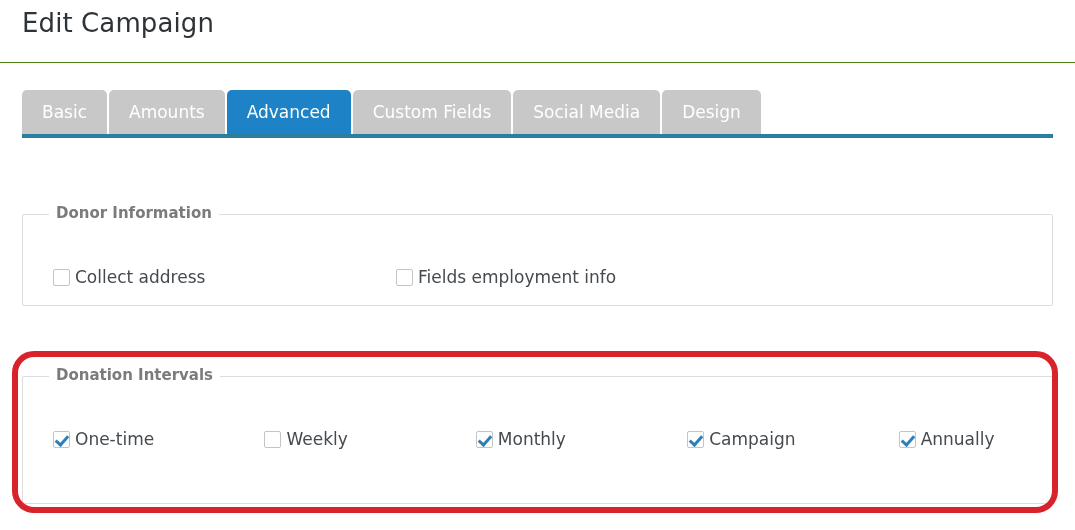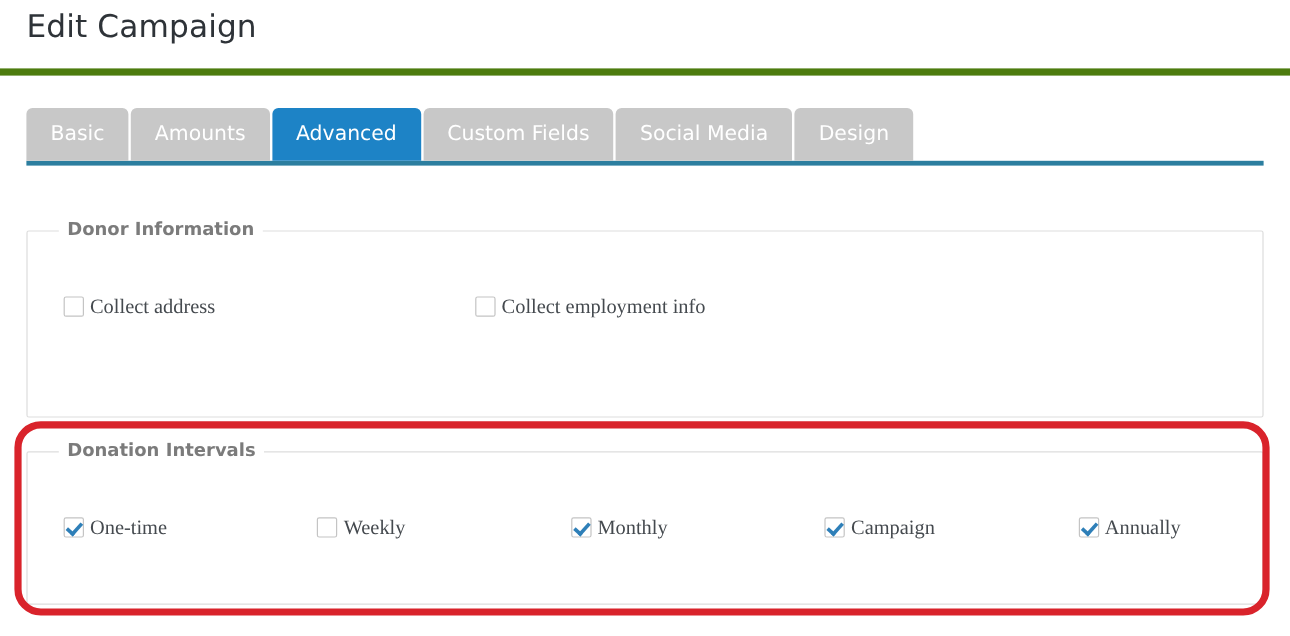--- a/index.html
+++ b/index.html
@@ -17,21 +17,21 @@
   }
 
   
   .page-header {
     position: absolute;
     left: 0;
     top: 0;
     width: 1075px;
     height: 63px;
     box-sizing: border-box;
-    border-bottom: 6px solid #4d7c0f;
+    border-bottom: 1px solid #4d7c0f;
     text-align: center;
   }
   .page-title {
     position: absolute;
     left: 22px;
     top: 8px;
     font-size: 26px;
     font-weight: 400;
     color: #2e3338;
     letter-spacing: 0.1px;
@@ -84,38 +84,37 @@
     left: 26px;
     background: #ffffff;
     padding: 0 7px;
     font-size: 15px;
     font-weight: bold;
     color: #7b7b7b;
     white-space: nowrap;
   }
   #donor-info-fieldset {
     left: 22px;
-    top: 192px;
+    top: 214px;
     width: 1031px;
-    height: 156px;
+    height: 92px;
   }
   #donation-intervals-fieldset {
     left: 22px;
     top: 376px;
     width: 1031px;
     height: 128px;
   }
 
   
   .checkbox-row {
     position: absolute;
     left: 0;
     right: 0;
     display: flex;
-    font-family: Liberation Serif, serif;
   }
   #donor-row  { top: 54px; }
   #interval-row { top: 54px; gap: 28px; }
 
   .checkbox-item {
     display: flex;
     align-items: center;
     cursor: pointer;
     user-select: none;
     padding-left: 30px;
@@ -184,21 +183,21 @@
 
 <div class="fieldset" id="donor-info-fieldset">
   <div class="fieldset-legend">Donor Information</div>
   <div class="checkbox-row" id="donor-row">
       <label class="checkbox-item">
         <span class="cbox"></span>
         <span class="cbox-label">Collect address</span>
       </label>
       <label class="checkbox-item">
         <span class="cbox"></span>
-        <span class="cbox-label">Collect employment info</span>
+        <span class="cbox-label">Fields employment info</span>
       </label>
     </div>
 </div>
 
 <div class="fieldset" id="donation-intervals-fieldset">
   <div class="fieldset-legend">Donation Intervals</div>
   <div class="checkbox-row" id="interval-row">
       <label class="checkbox-item">
         <span class="cbox checked"></span>
         <span class="cbox-label">One-time</span>

